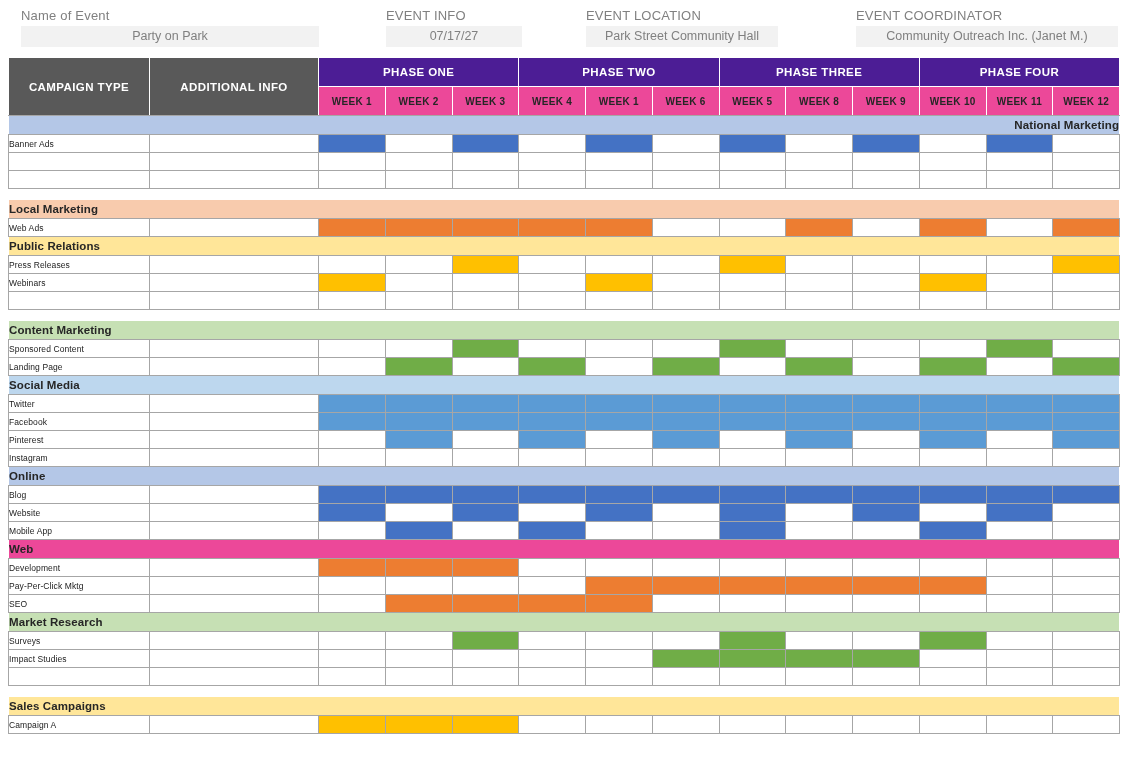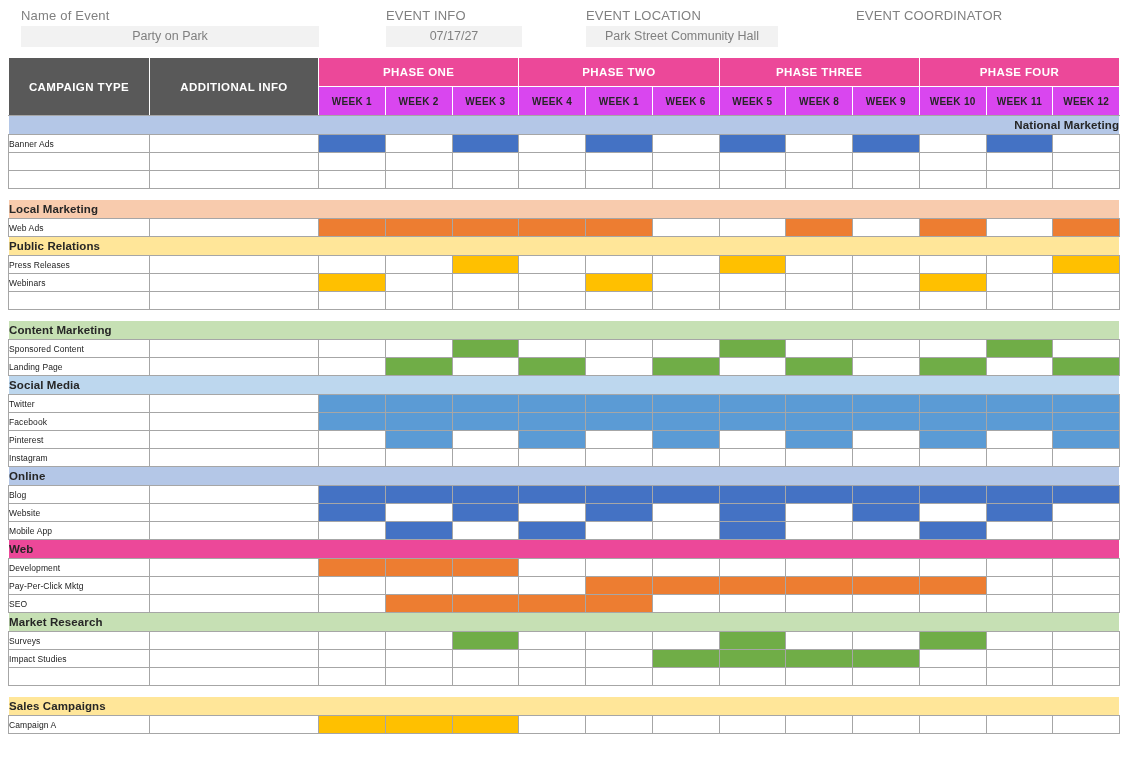--- a/index.html
+++ b/index.html
@@ -88,31 +88,31 @@
     color: #ffffff;
     font-weight: bold;
     font-size: 11.5px;
     text-align: center;
     letter-spacing: 0.4px;
     height: 56px;
     border-color: #ffffff !important;
     border-bottom-color: #a6a6a6 !important;
   }
   .hdr-phase {
-    background: #ec4899;
+    background: #4c1d95;
     color: #ffffff;
     font-weight: bold;
     font-size: 11.5px;
     text-align: center;
     letter-spacing: 0.4px;
     height: 28px;
     border-color: #ffffff !important;
   }
   .hdr-week {
-    background: #d946ef;
+    background: #ec4899;
     color: #262626;
     font-weight: bold;
     font-size: 10px;
     text-align: center;
     letter-spacing: 0.3px;
     height: 28px;
     border-color: #ffffff !important;
     border-bottom-color: #a6a6a6 !important;
   }
 
@@ -168,20 +168,21 @@
     <div class="meta-field meta-date">
       <div class="meta-label">EVENT INFO</div>
       <div class="meta-value">07/17/27</div>
     </div>
     <div class="meta-field meta-loc">
       <div class="meta-label">EVENT LOCATION</div>
       <div class="meta-value">Park Street Community Hall</div>
     </div>
     <div class="meta-field meta-coord">
       <div class="meta-label">EVENT COORDINATOR</div>
+      <div class="meta-value">Community Outreach Inc. (Janet M.)</div>
     </div>
   </div>
 
   <table class="timeline">
     <colgroup>
       <col style="width:141px">
       <col style="width:169px">
       <col span="12" style="width:66.75px">
     </colgroup>
     <thead>

